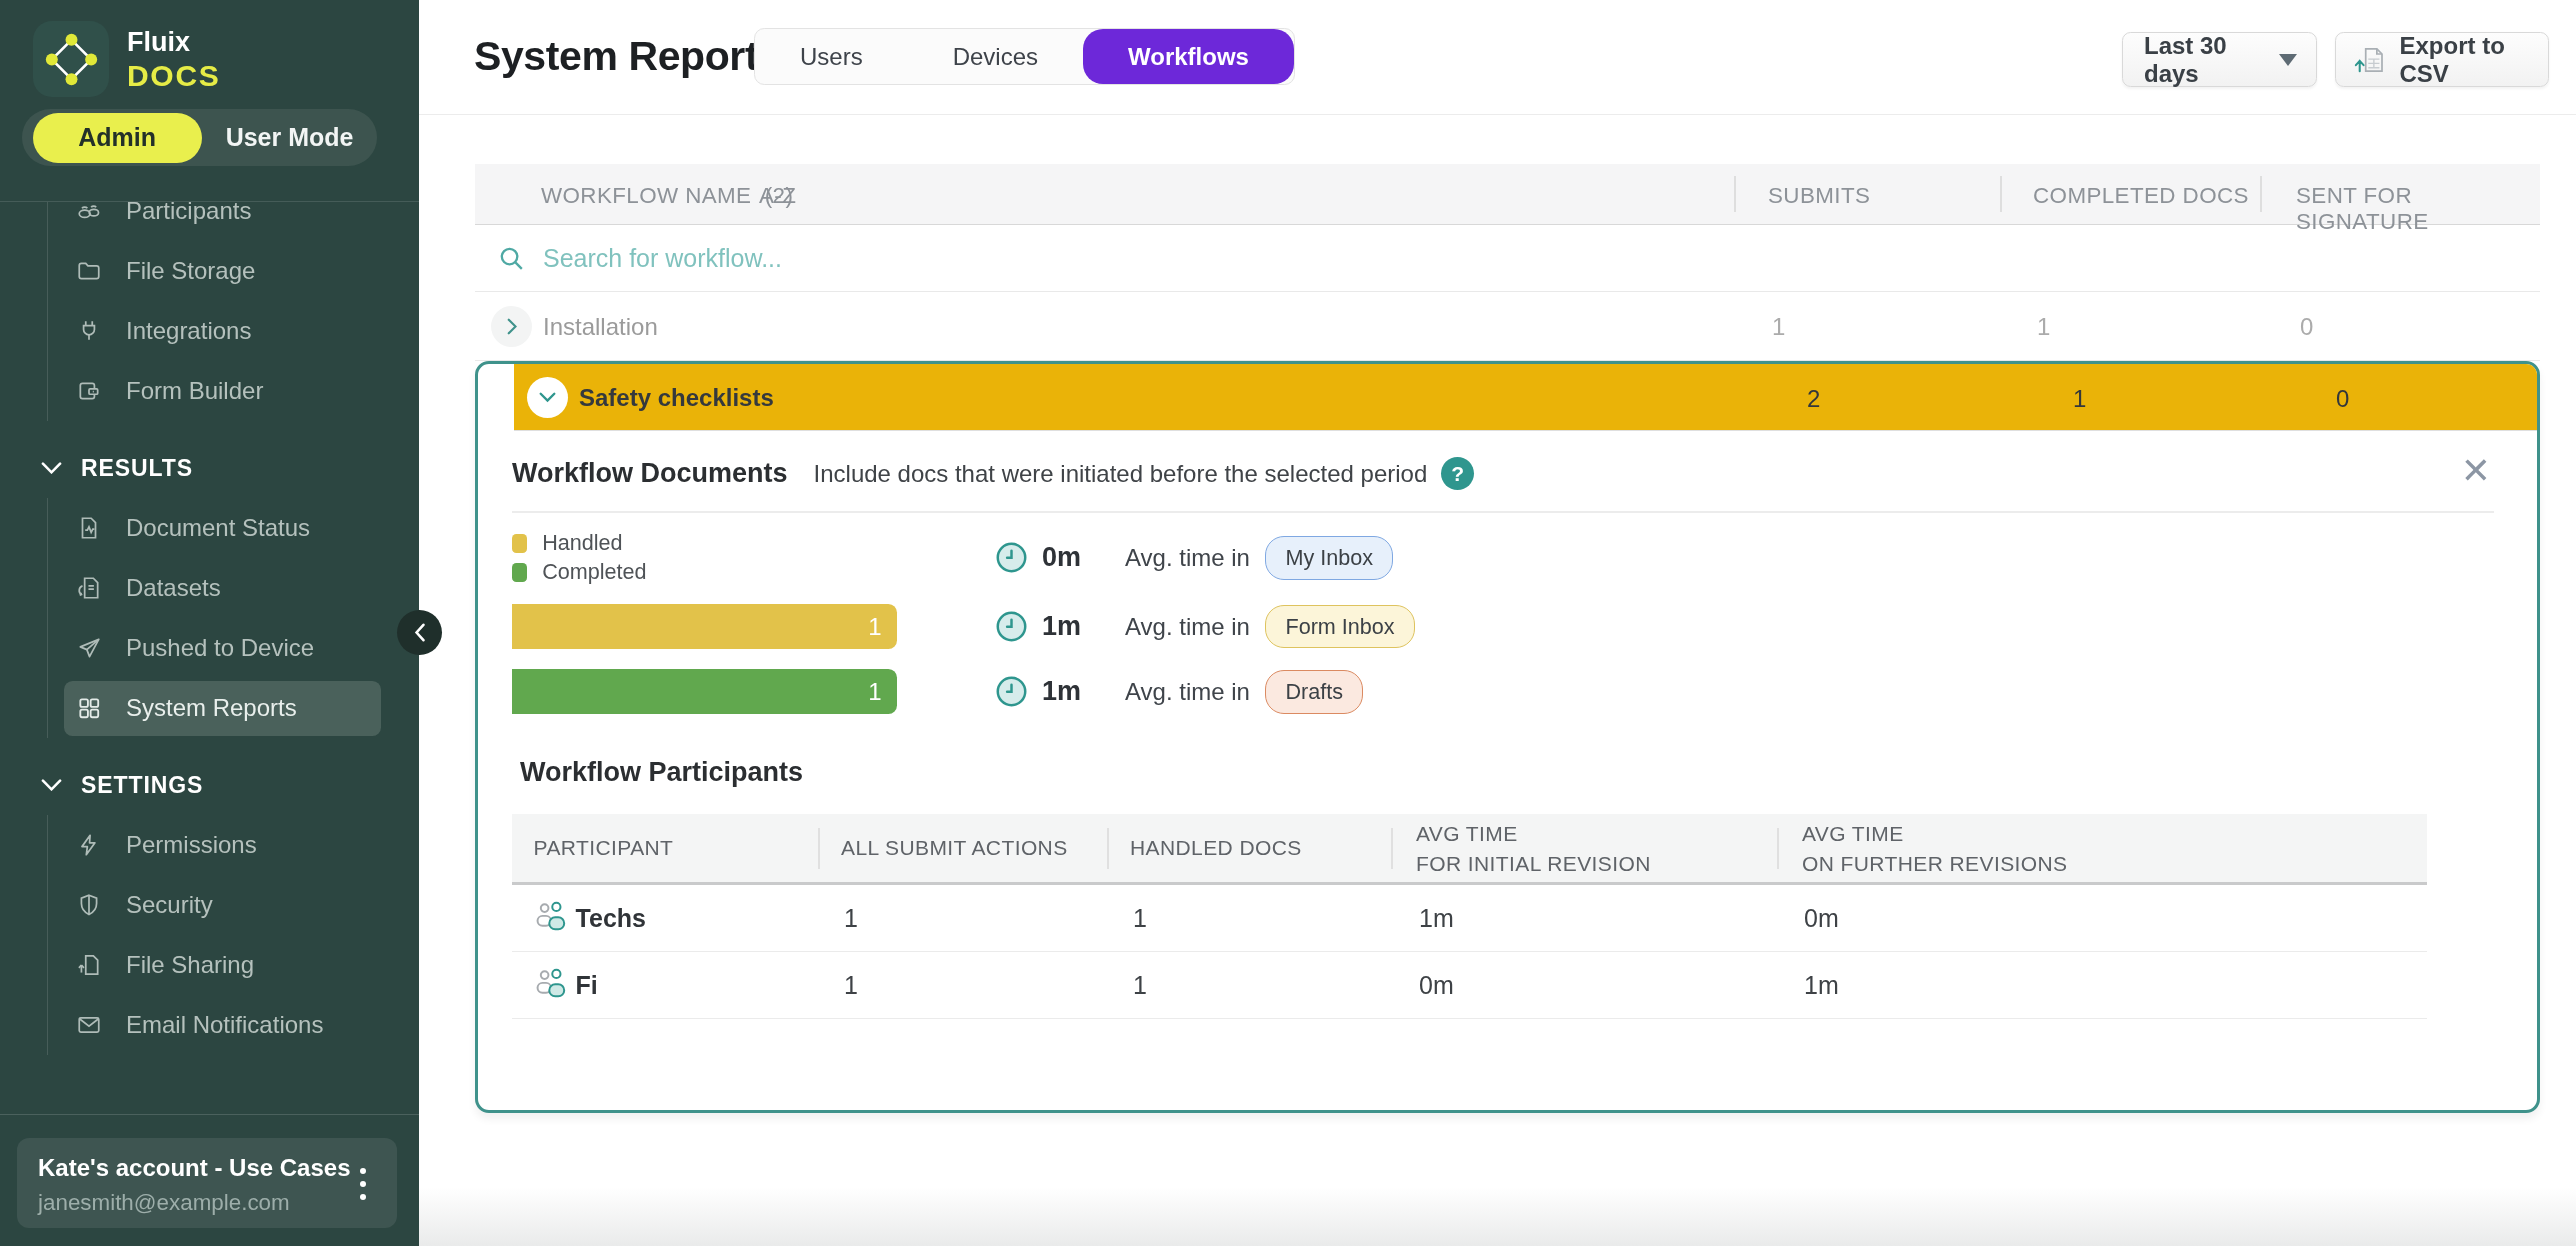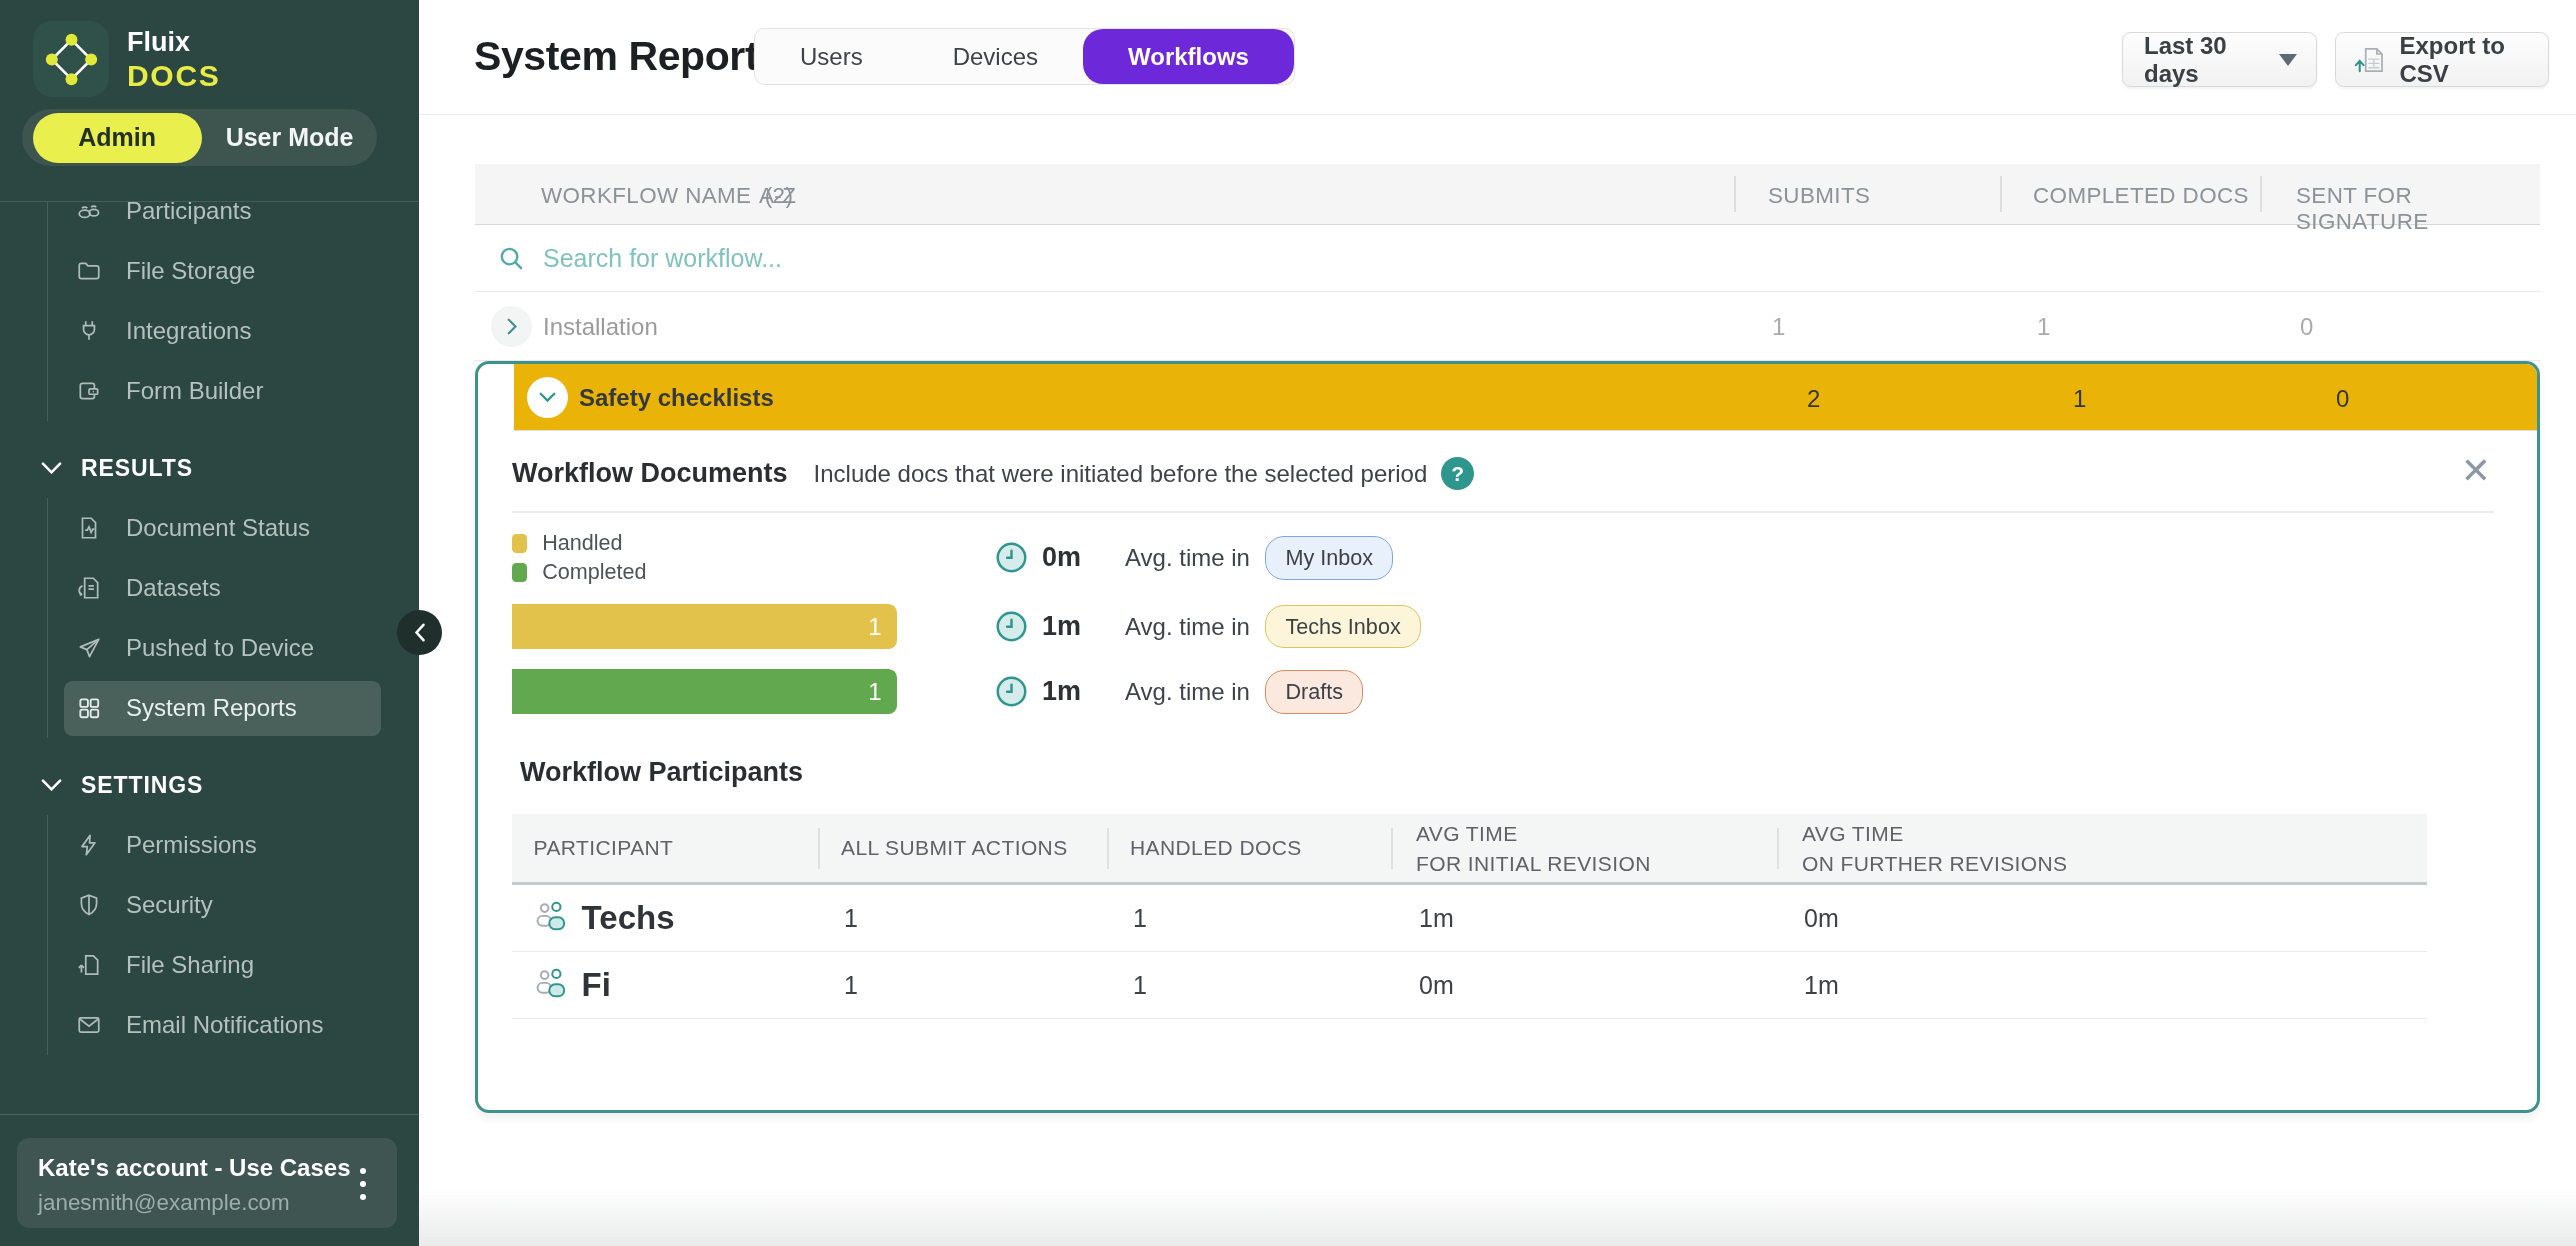--- a/index.html
+++ b/index.html
@@ -91,21 +91,21 @@
   .badge{margin-left:15.5px;padding:7.8px 19px;border-radius:19px;font-size:21.6px;color:#3C4146;border:1.7px solid;}
   .badge.b-inbox{background:#E7F0FB;border-color:#7FA8E2;}
   .badge.b-group{background:#FCF5D9;border-color:#DEC35E;}
   .badge.b-drafts{background:#FBE9E0;border-color:#DB8A61;}
   .ptitle{margin-top:38px;font-size:27px;font-weight:700;color:#2B2E31;margin-left:8px;}
   .ptable{margin-top:26px;width:1915px;}
   .phead{position:relative;height:71px;background:#F4F5F5;border-bottom:3.4px solid #C9CACB;box-sizing:border-box;}
   .pcol{position:absolute;top:50%;transform:translateY(-50%);font-size:21px;color:#5F6368;letter-spacing:0.4px;line-height:1.4;}
   .pdiv{position:absolute;top:14px;width:1.7px;height:41px;background:#E0E0E0;}
   .prow{position:relative;height:67px;border-bottom:0.9px solid #EBEBEB;box-sizing:border-box;}
-  .pname{position:absolute;left:21.6px;top:50%;transform:translateY(-50%);display:flex;align-items:center;gap:14px;font-size:33px;font-weight:600;color:#303438;}
+  .pname{position:absolute;left:21.6px;top:50%;transform:translateY(-50%);display:flex;align-items:center;gap:8px;font-size:25px;font-weight:600;color:#303438;}
   .pval{position:absolute;top:50%;transform:translateY(-50%);font-size:25px;color:#3E4246;}
   .c1{left:21.6px;} .c2{left:329px;} .c3{left:618px;} .c4{left:904px;} .c5{left:1290px;}
   .v2{left:332px;} .v3{left:621px;} .v4{left:907px;} .v5{left:1292px;}
   .d2{left:306px;} .d3{left:595px;} .d4{left:879px;} .d5{left:1265px;}
   .bottom-fade{position:absolute;left:0;right:0;bottom:0;height:60px;background:linear-gradient(180deg,rgba(235,235,235,0),#E9EAEA);pointer-events:none;}
 </style>
 </head>
 <body>
 
 <div id="app">
@@ -413,21 +413,21 @@
             </div>
             <div class="metric">
               <span class="clock">
                 <svg width="33" height="33" viewBox="0 0 24 24">
                     <circle cx="12" cy="12" r="10" fill="#D6ECEB" stroke="#2E968E" stroke-width="1.8"></circle>
                     <path d="M12 7v5.2H8.8" fill="none" stroke="#2E968E" stroke-width="1.8" stroke-linecap="round"></path>
                   </svg>
                 </span>
               <span class="mtime">1m</span>
               <span class="mlabel">Avg. time in</span>
-              <span class="badge b-group">Techs Inbox</span>
+              <span class="badge b-group">Form Inbox</span>
             </div>
           </div>
 
           <div class="chart-row">
             <div class="bar-zone">
               <div class="bar b1">
                 <span>1</span>
               </div>
             </div>
             <div class="metric">

